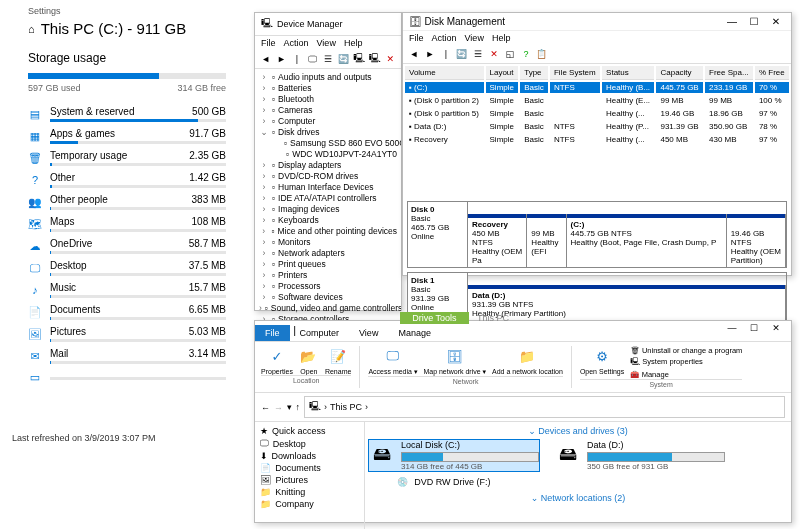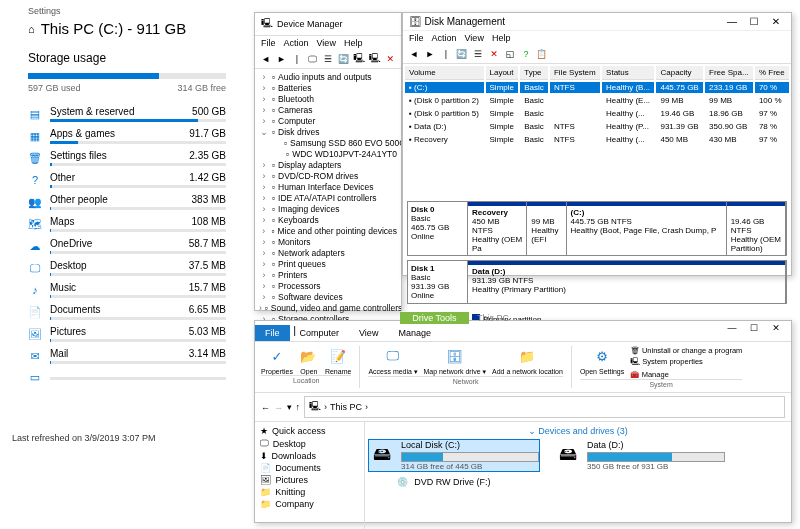--- a/index.html
+++ b/index.html
@@ -34,21 +34,21 @@
 .dm-title { display:flex; justify-content:space-between; align-items:center; padding:3px 6px; font-size:10px; border-bottom:1px solid #eee;}
 .dm-wincon { display:flex; gap:4px; }
 .dm-wincon span { width:18px; text-align:center; cursor:default; }
 .dm-table { width:100%; font-size:8px; }
 .dm-table th { text-align:left; background:#f0f0f0; padding:2px 4px; font-weight:400; border-bottom:1px solid #ddd; }
 .dm-table td { padding:1px 4px; white-space:nowrap; }
 .dm-row-sel td { background:#0078d7; color:#fff; }
 .dm-graph { padding:4px; font-size:8px; }
 .dm-disk { display:flex; border:1px solid #888; margin-bottom:4px; }
 .dm-disk-label { width:60px; padding:3px; background:#fff; border-right:1px solid #888;}
-.dm-parts { flex:1; display:flex; }
+.dm-parts { flex:1; display:flex;margin-top:12px; }
 .dm-part { flex:1; border-right:1px solid #888; padding:2px 4px; position:relative;}
 .dm-part::before { content:""; position:absolute;top:0;left:0;right:0;height:4px;background:#003399;}
 .dm-legend { display:flex; gap:12px; font-size:8px; padding:2px 4px;}
 .dm-legend span::before { content:""; display:inline-block; width:8px;height:8px; margin-right:3px; }
 .lg-una::before { background:#000; }
 .lg-pri::before { background:#003399; }
 .explorer { position:absolute; left:254px; top:320px; width:538px; height:203px; background:#fff; border:1px solid #bbb; box-shadow:2px 2px 6px rgba(0,0,0,.2);}
 .ex-tabs { display:flex; background:#fff; border-bottom:1px solid #ddd;}
 .ex-tab { padding:3px 10px; font-size:9px;}
 .ex-tab-active { background:#1979ca; color:#fff;}
@@ -112,21 +112,21 @@
           </div>
       <div class="cat-bar">
             <div class="cat-bar-fill" style="width:16%"></div>
           </div>
     </div>
   </div>
   <div class="cat-row">
     <div class="cat-icon">🗑</div>
     <div class="cat-info">
       <div class="cat-name-val">
-            <span class="cat-name">Settings files</span>
+            <span class="cat-name">Temporary usage</span>
             <span class="cat-val">2.35 GB</span>
           </div>
       <div class="cat-bar">
             <div class="cat-bar-fill" style="width:1%"></div>
           </div>
     </div>
   </div>
   <div class="cat-row">
     <div class="cat-icon">?</div>
     <div class="cat-info">
@@ -659,16 +659,17 @@
                 <div class="ex-drive-fill" style="width:62%"></div>
               </div>
       <div style="font-size:8px;color:#555;">350 GB free of 931 GB</div>
     </div>
   </div>
         </div>
       <div style="display:flex;align-items:center;gap:6px;margin:6px 0 0 28px;">
         <span>💿</span>
         <span>DVD RW Drive (F:)</span>
       </div>
+      <div class="ex-sec" style="margin-top:6px;">⌄ <span>Network locations (2)</span></div>
     </div>
   </div>
 
 </div>
 
 </body></html>

